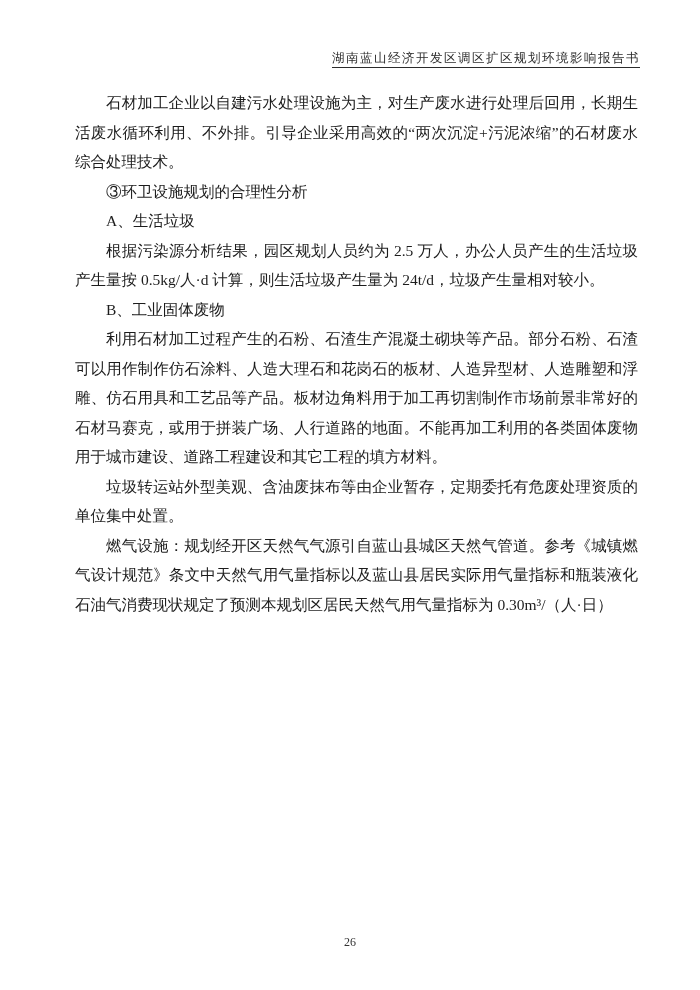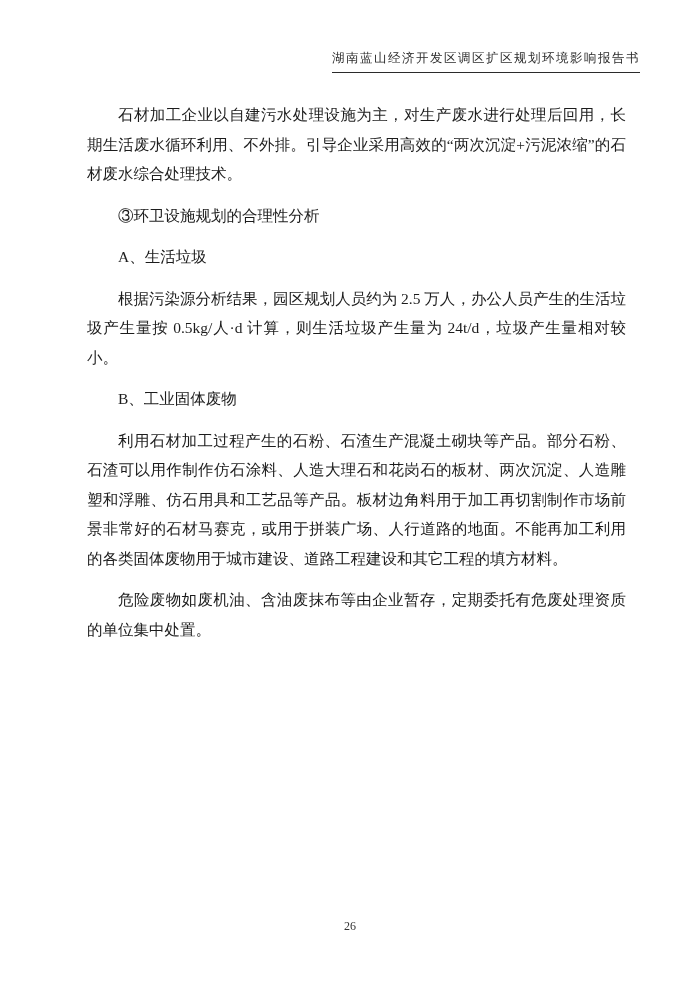--- a/index.html
+++ b/index.html
@@ -21,42 +21,41 @@
     top: 50px;
     left: 75px;
     right: 60px;
     text-align: right;
     font-size: 12.5px;
     letter-spacing: 1.5px;
     color: #2b2b2b;
   }
   .header-title {
     display: inline-block;
-    padding-bottom: 5px;
     border-bottom: 1.5px solid #2b2b2b;
     white-space: nowrap;
   }
   .content {
     position: absolute;
     top: 88px;
     left: 75px;
     right: 62px;
     font-size: 15.5px;
     line-height: 29.5px;
     text-align: justify;
     color: #1c1c1c;
   }
   .para {
-    margin: 12px;
+    margin: 0;
     text-indent: 2em;
     word-break: break-all;
   }
   .footer {
     position: absolute;
-    bottom: 56px;
+    bottom: 40px;
     left: 0;
     width: 100%;
     text-align: center;
     font-size: 12px;
     color: #333333;
   }
 </style>
 </head>
 <body>
 
@@ -65,21 +64,22 @@
   <div class="header">
     <span class="header-title">湖南蓝山经济开发区调区扩区规划环境影响报告书</span>
   </div>
 
   <div class="content">
     <p class="para">石材加工企业以自建污水处理设施为主，对生产废水进行处理后回用，长期生活废水循环利用、不外排。引导企业采用高效的“两次沉淀+污泥浓缩”的石材废水综合处理技术。</p>
     <p class="para">③环卫设施规划的合理性分析</p>
     <p class="para">A、生活垃圾</p>
     <p class="para">根据污染源分析结果，园区规划人员约为 2.5 万人，办公人员产生的生活垃圾产生量按 0.5kg/人·d 计算，则生活垃圾产生量为 24t/d，垃圾产生量相对较小。</p>
     <p class="para">B、工业固体废物</p>
-    <p class="para">利用石材加工过程产生的石粉、石渣生产混凝土砌块等产品。部分石粉、石渣可以用作制作仿石涂料、人造大理石和花岗石的板材、两次沉淀、人造雕塑和浮雕、仿石用具和工艺品等产品。板材边角料用于加工再切割制作市场前景非常好的石材马赛克，或用于拼装广场、人行道路的地面。不能再加工利用的各类固体废物用于城市建设、道路工程建设和其它工程的填方材料。</p>
-    <p class="para">危险废物如废机油、含油废抹布等由企业暂存，定期委托有危废处理资质的单位集中处置。</p>
+    <p class="para">利用石材加工过程产生的石粉、石渣生产混凝土砌块等产品。部分石粉、石渣可以用作制作仿石涂料、人造大理石和花岗石的板材、人造异型材、人造雕塑和浮雕、仿石用具和工艺品等产品。板材边角料用于加工再切割制作市场前景非常好的石材马赛克，或用于拼装广场、人行道路的地面。不能再加工利用的各类固体废物用于城市建设、道路工程建设和其它工程的填方材料。</p>
+    <p class="para">垃圾转运站外型美观、含油废抹布等由企业暂存，定期委托有危废处理资质的单位集中处置。</p>
+    <p class="para">燃气设施：规划经开区天然气气源引自蓝山县城区天然气管道。参考《城镇燃气设计规范》条文中天然气用气量指标以及蓝山县居民实际用气量指标和瓶装液化石油气消费现状规定了预测本规划区居民天然气用气量指标为 0.30m³/（人·日）</p>
   </div>
 
   <div class="footer">
     <span>26</span>
   </div>
 
 </div>
 
 </body></html>

